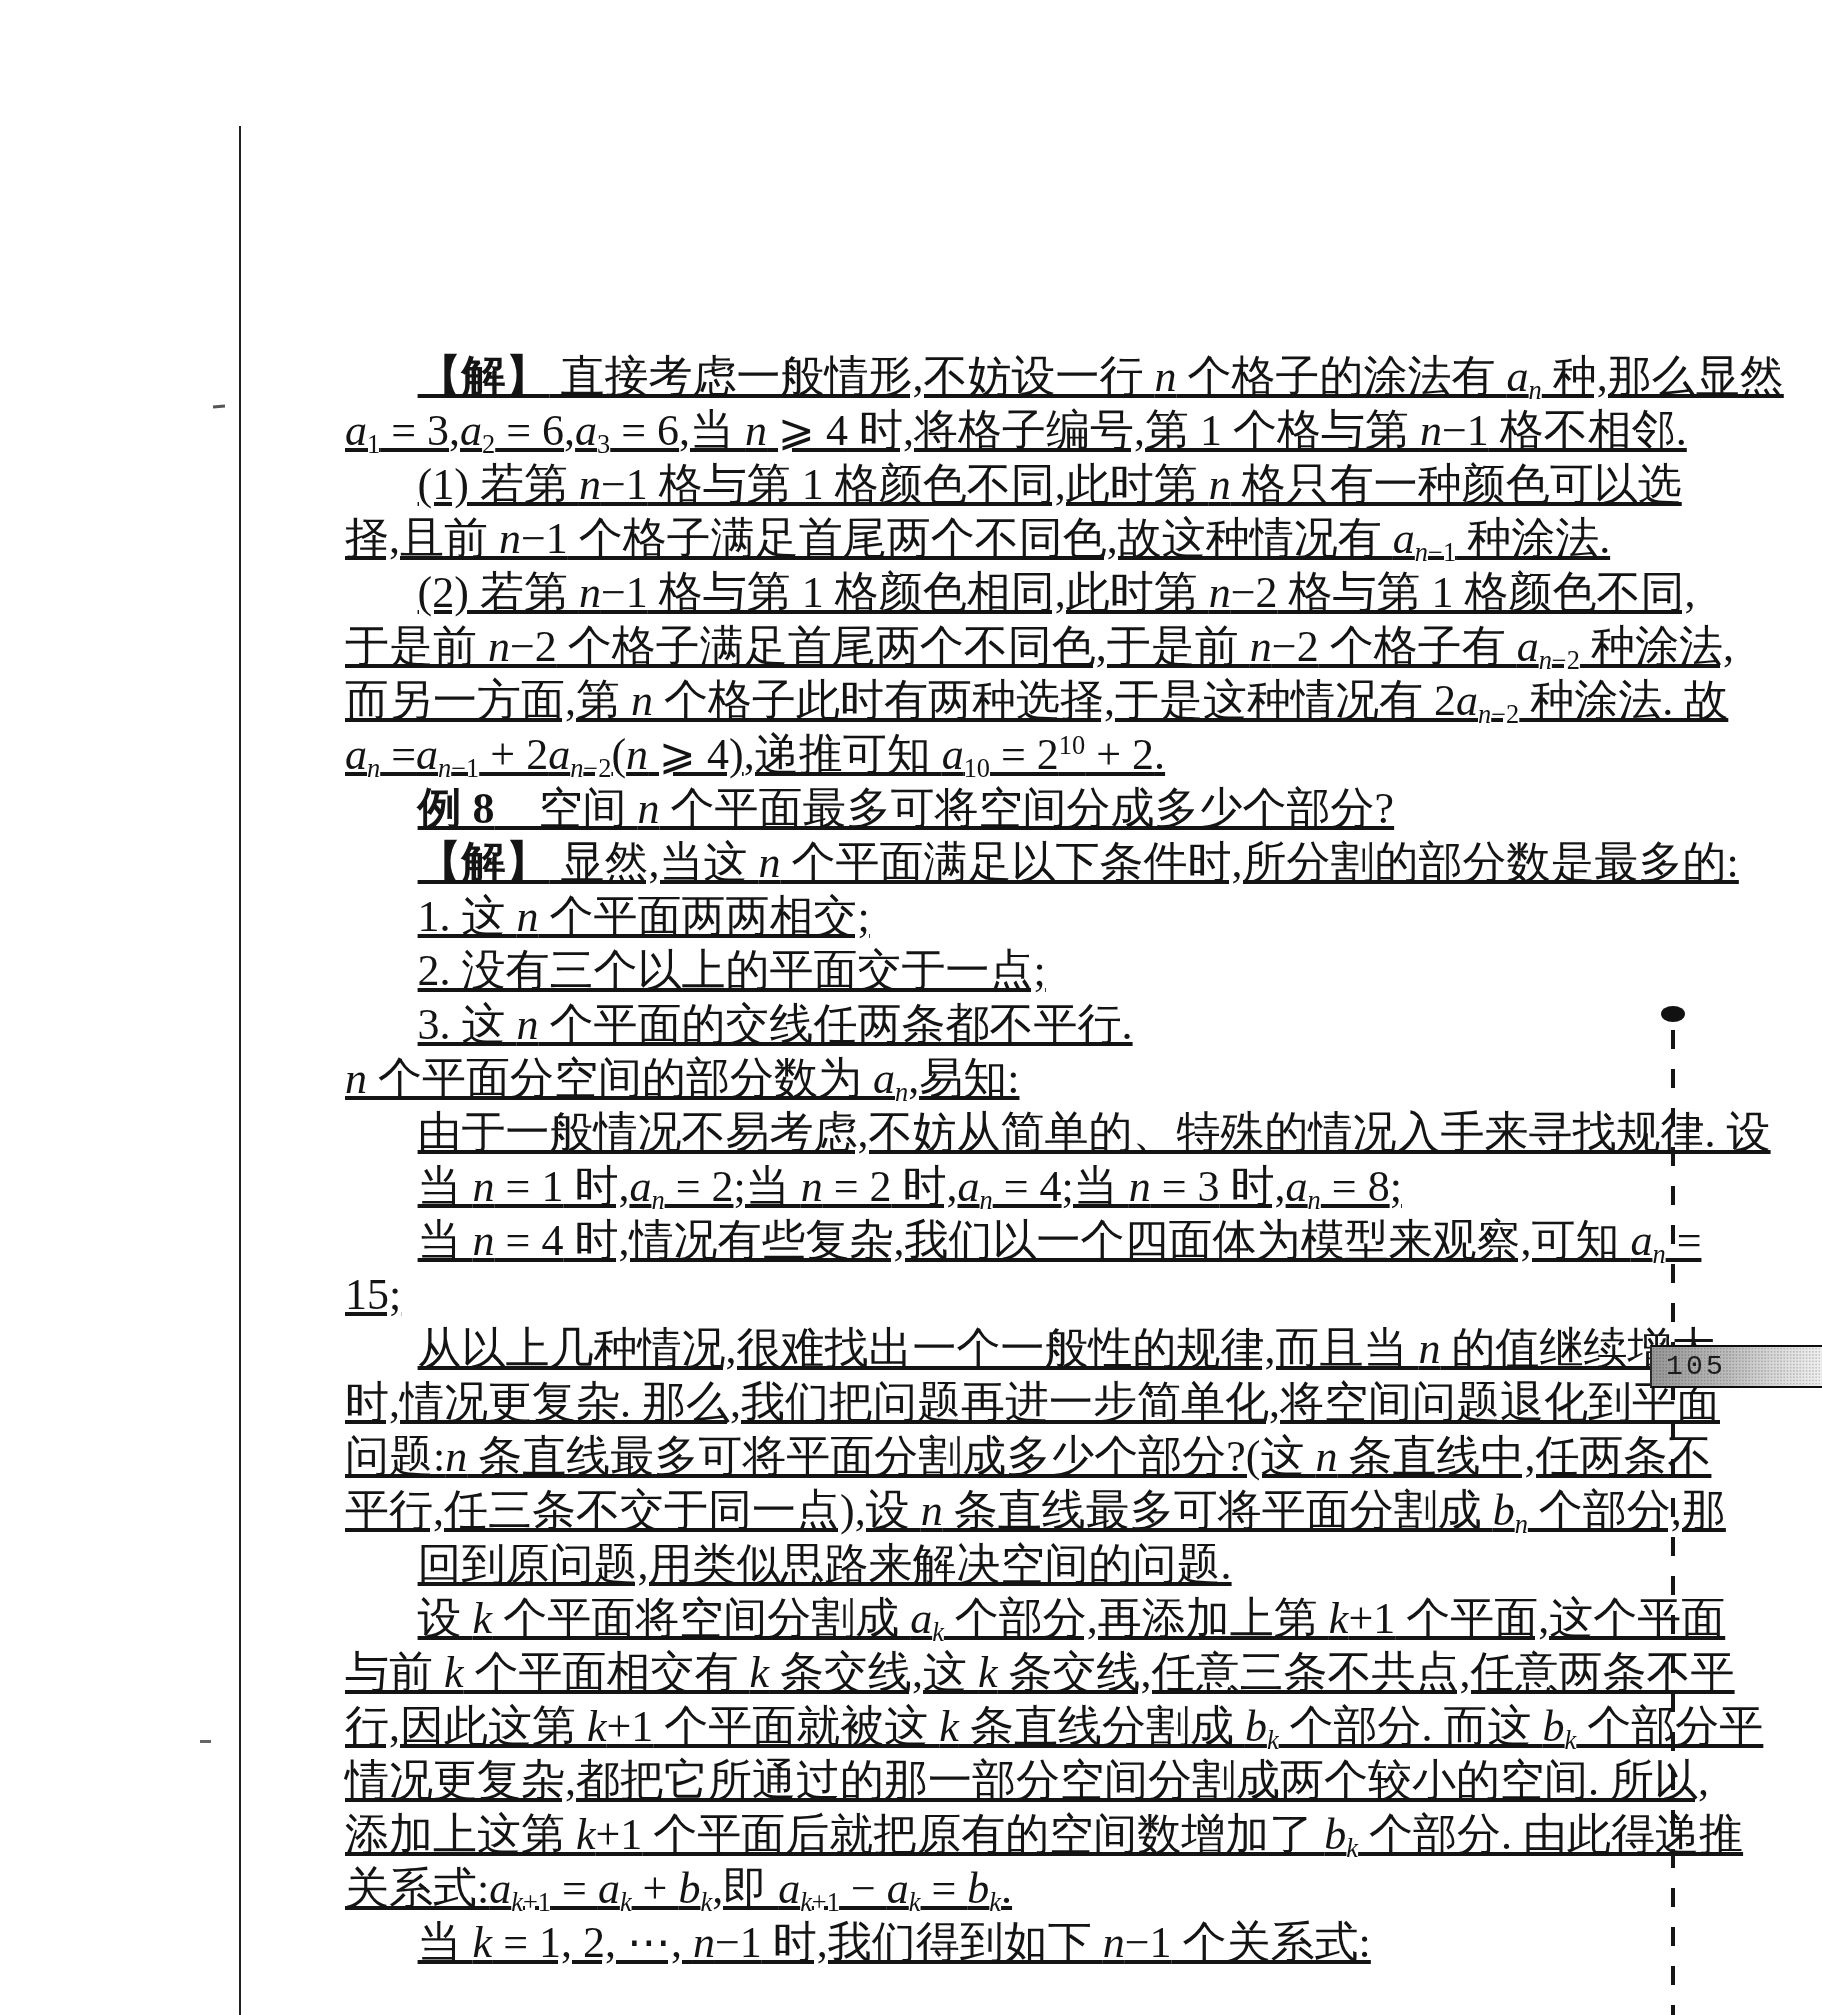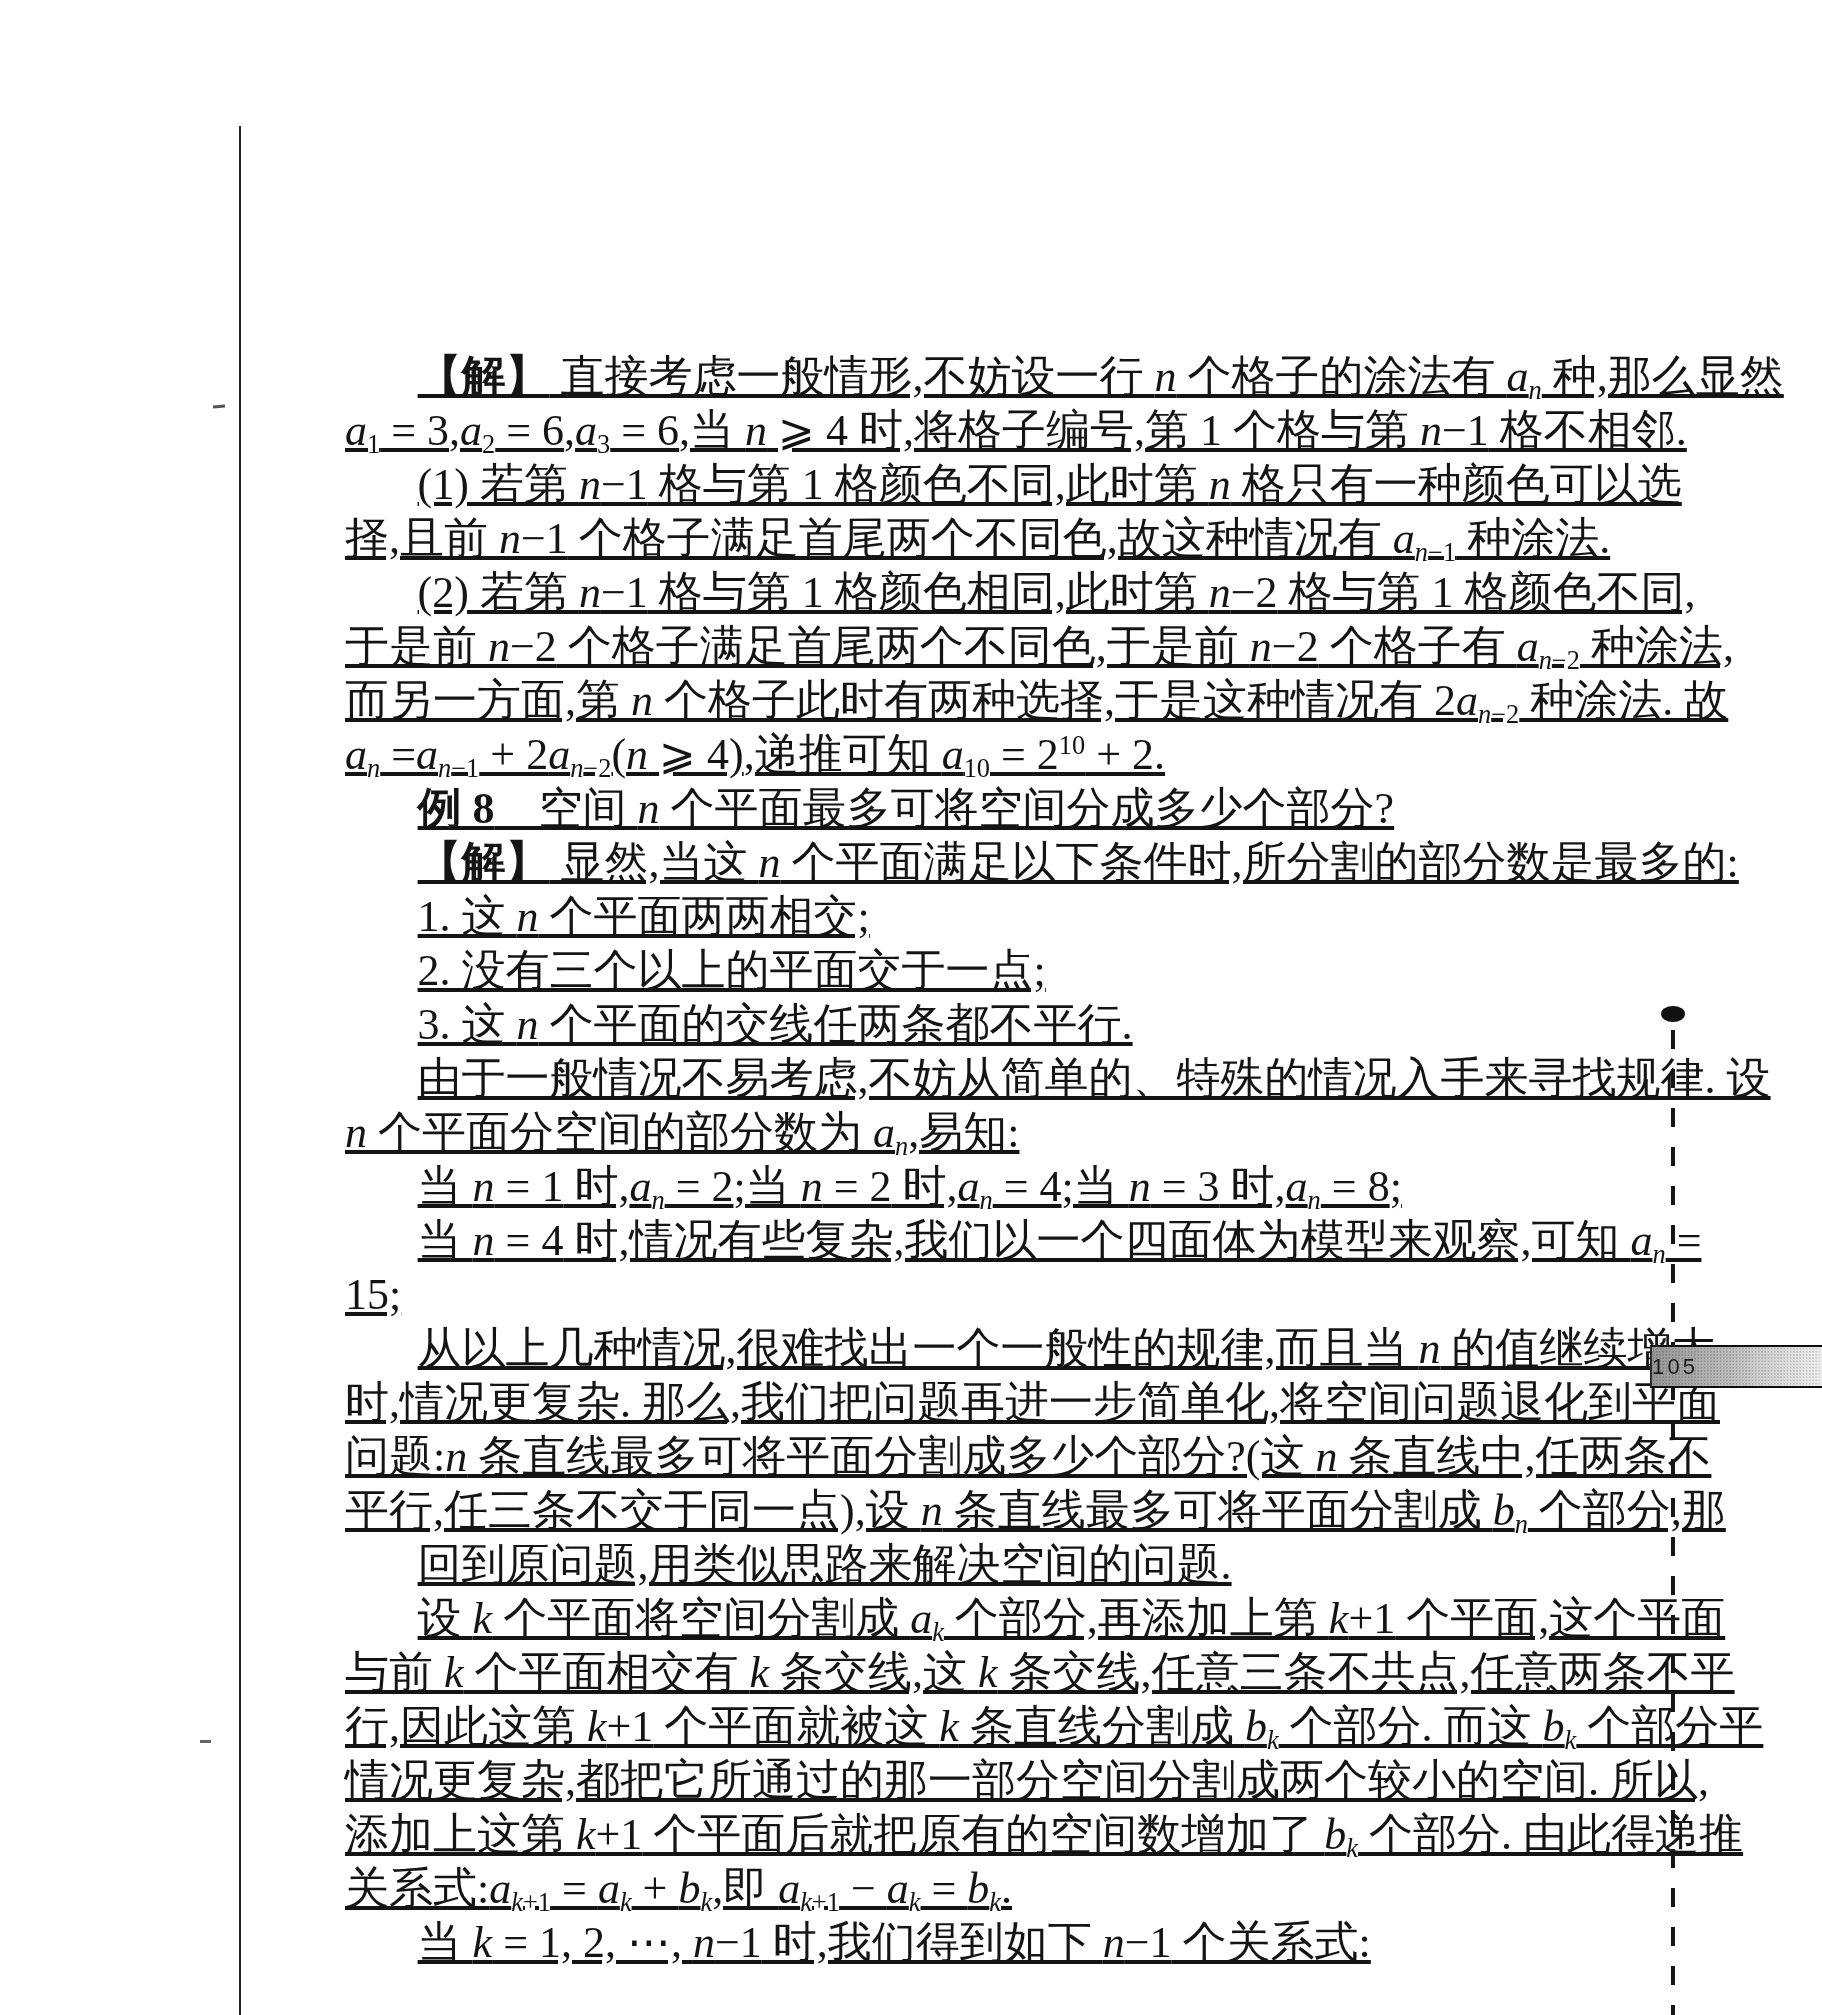--- a/index.html
+++ b/index.html
@@ -36,22 +36,22 @@
   
   .pagenum-band{
     position:absolute;left:1650px;top:1345px;width:173px;height:39px;z-index:2;
     border-top:2.8px solid #0d0d0d;border-bottom:2.8px solid #0d0d0d;border-left:2px solid #2a2a2a;
     background-image:radial-gradient(rgba(0,0,0,0.18) 0.6px,transparent 0.6px),
       linear-gradient(90deg,#979797 0%,#b4b4b4 35%,#d8d8d8 70%,#f2f2f2 100%);
     background-size:3.2px 3.2px,100% 100%;
     display:flex;align-items:center;
   }
   .pagenum{
-    font-family:Liberation Sans, sans-serif;font-size:22px;color:#1c1c1c;
-    letter-spacing:3.2px;margin-left:0;
+    font-family:Liberation Mono, monospace;font-size:28px;color:#1c1c1c;
+    letter-spacing:3.2px;margin-left:14px;
   }
   
   .mark{position:absolute;background:#555;}
   .mark1{left:213px;top:405px;width:12px;height:2.8px;transform:rotate(-4deg);}
   .mark2{left:200px;top:1740px;width:10.5px;height:2.8px;background:#666;}
 </style>
 </head>
 <body>
 
 <div class="page">
@@ -65,22 +65,22 @@
       <div class="line">择,且前 <span class="m"><i>n</i>−1</span> 个格子满足首尾两个不同色,故这种情况有 <span class="m"><i>a</i><sub><i>n</i>−1</sub></span> 种涂法.</div>
       <div class="line ind">(2) 若第 <span class="m"><i>n</i>−1</span> 格与第 1 格颜色相同,此时第 <span class="m"><i>n</i>−2</span> 格与第 1 格颜色不同,</div>
       <div class="line">于是前 <span class="m"><i>n</i>−2</span> 个格子满足首尾两个不同色,于是前 <span class="m"><i>n</i>−2</span> 个格子有 <span class="m"><i>a</i><sub><i>n</i>−2</sub></span> 种涂法,</div>
       <div class="line">而另一方面,第 <span class="m"><i>n</i></span> 个格子此时有两种选择,于是这种情况有 <span class="m">2<i>a</i><sub><i>n</i>−2</sub></span> 种涂法. 故</div>
       <div class="line"><span class="m"><i>a</i><sub><i>n</i></sub> =<i>a</i><sub><i>n</i>−1</sub> + 2<i>a</i><sub><i>n</i>−2</sub>(<i>n</i> ⩾ 4)</span>,递推可知 <span class="m"><i>a</i><sub>10</sub> = 2<sup>10</sup> + 2</span>.</div>
       <div class="line ind"><b>例 8</b>　空间 <span class="m"><i>n</i></span> 个平面最多可将空间分成多少个部分?</div>
       <div class="line ind"><b>【解】</b> 显然,当这 <span class="m"><i>n</i></span> 个平面满足以下条件时,所分割的部分数是最多的:</div>
       <div class="line ind">1. 这 <span class="m"><i>n</i></span> 个平面两两相交;</div>
       <div class="line ind">2. 没有三个以上的平面交于一点;</div>
       <div class="line ind">3. 这 <span class="m"><i>n</i></span> 个平面的交线任两条都不平行.</div>
+      <div class="line"><span class="m"><i>n</i></span> 个平面分空间的部分数为 <span class="m"><i>a</i><sub><i>n</i></sub></span>,易知:</div>
       <div class="line ind">由于一般情况不易考虑,不妨从简单的、特殊的情况入手来寻找规律. 设</div>
-      <div class="line"><span class="m"><i>n</i></span> 个平面分空间的部分数为 <span class="m"><i>a</i><sub><i>n</i></sub></span>,易知:</div>
       <div class="line ind">当 <span class="m"><i>n</i> = 1</span> 时,<span class="m"><i>a</i><sub><i>n</i></sub> = 2</span>;当 <span class="m"><i>n</i> = 2</span> 时,<span class="m"><i>a</i><sub><i>n</i></sub> = 4</span>;当 <span class="m"><i>n</i> = 3</span> 时,<span class="m"><i>a</i><sub><i>n</i></sub> = 8</span>;</div>
       <div class="line ind">当 <span class="m"><i>n</i> = 4</span> 时,情况有些复杂,我们以一个四面体为模型来观察,可知 <span class="m"><i>a</i><sub><i>n</i></sub> =</span></div>
       <div class="line">15;</div>
       <div class="line ind">从以上几种情况,很难找出一个一般性的规律,而且当 <span class="m"><i>n</i></span> 的值继续增大</div>
       <div class="line">时,情况更复杂. 那么,我们把问题再进一步简单化,将空间问题退化到平面</div>
       <div class="line">问题:<span class="m"><i>n</i></span> 条直线最多可将平面分割成多少个部分?(这 <span class="m"><i>n</i></span> 条直线中,任两条不</div>
       <div class="line">平行,任三条不交于同一点),设 <span class="m"><i>n</i></span> 条直线最多可将平面分割成 <span class="m"><i>b</i><sub><i>n</i></sub></span> 个部分,那</div>
       <div class="line ind">回到原问题,用类似思路来解决空间的问题.</div>
       <div class="line ind">设 <span class="m"><i>k</i></span> 个平面将空间分割成 <span class="m"><i>a</i><sub><i>k</i></sub></span> 个部分,再添加上第 <span class="m"><i>k</i>+1</span> 个平面,这个平面</div>
       <div class="line">与前 <span class="m"><i>k</i></span> 个平面相交有 <span class="m"><i>k</i></span> 条交线,这 <span class="m"><i>k</i></span> 条交线,任意三条不共点,任意两条不平</div>

